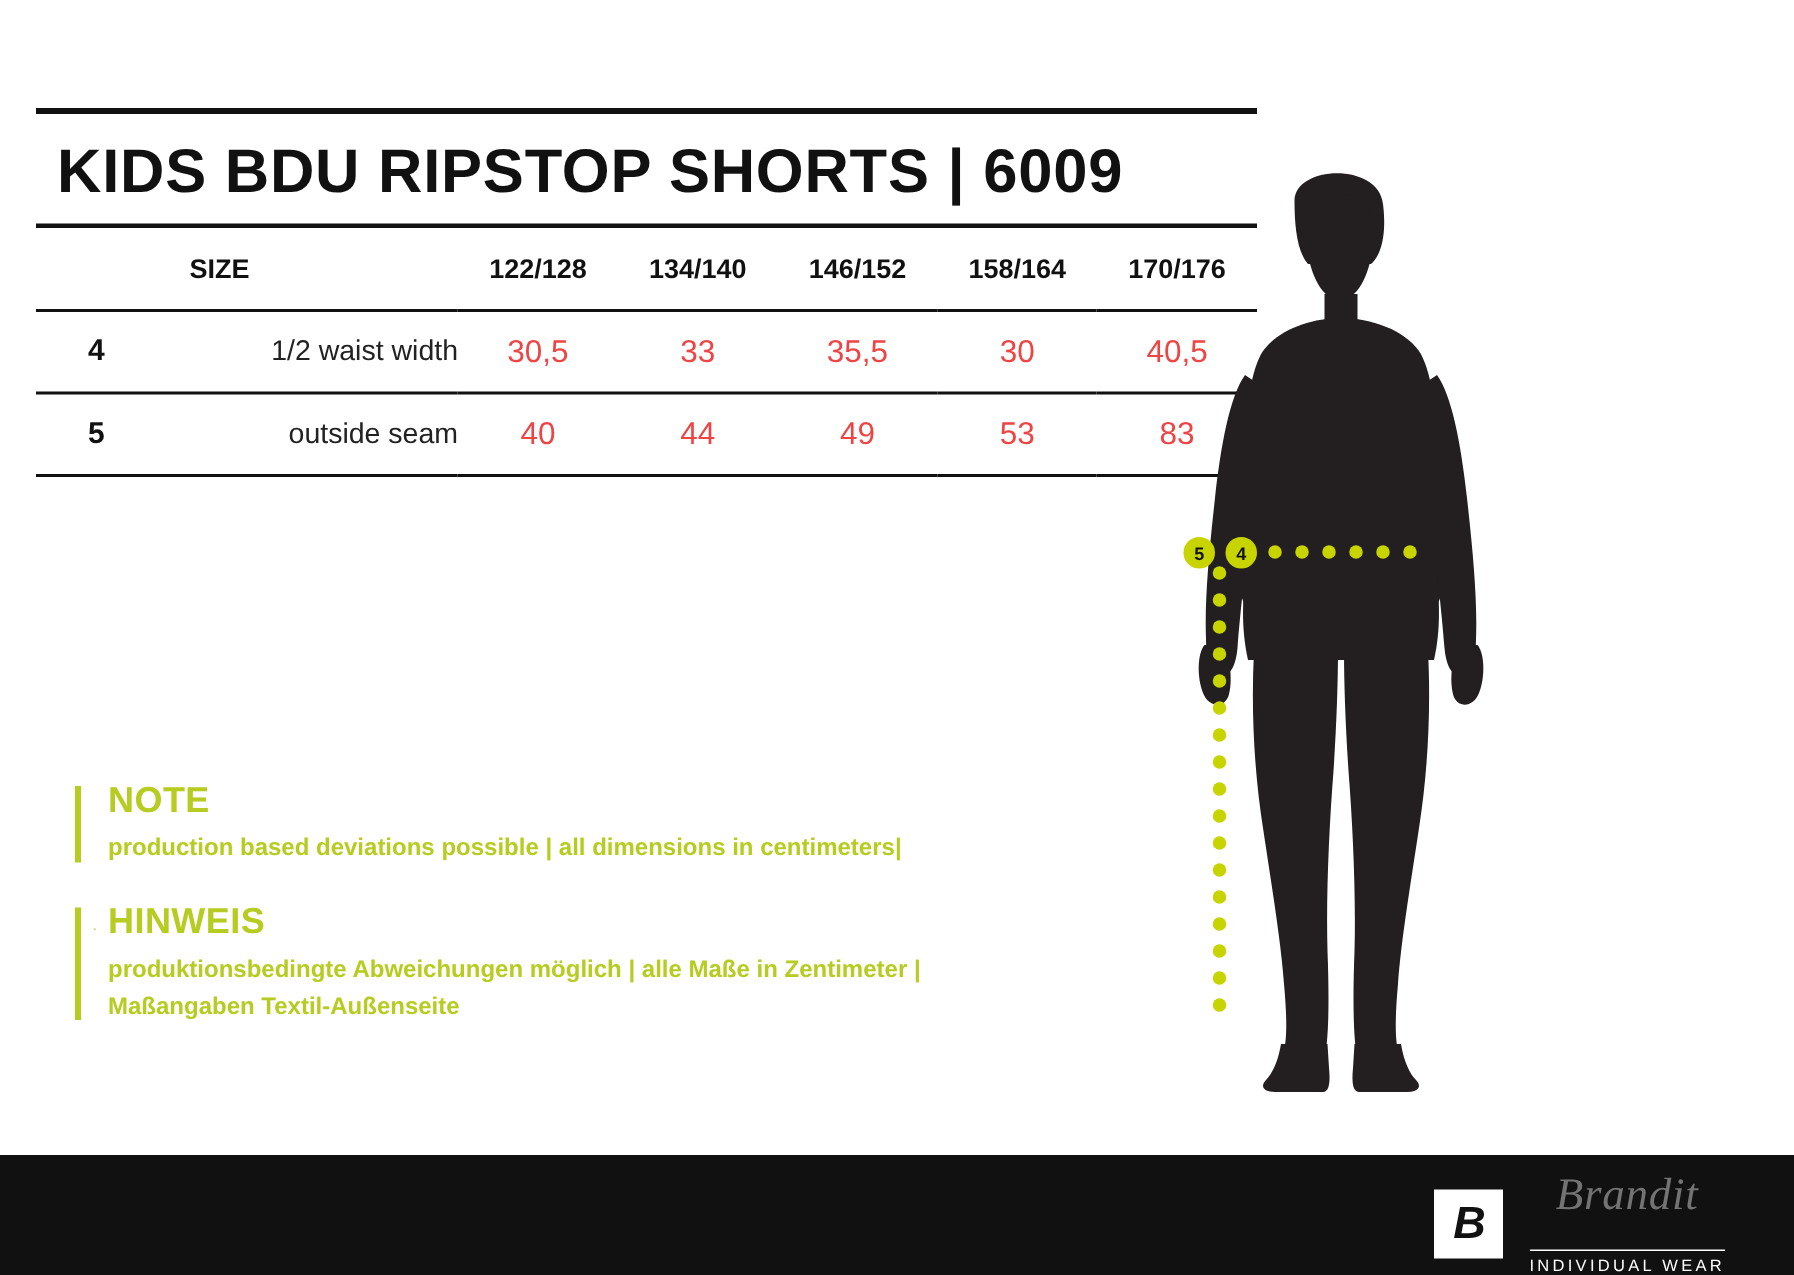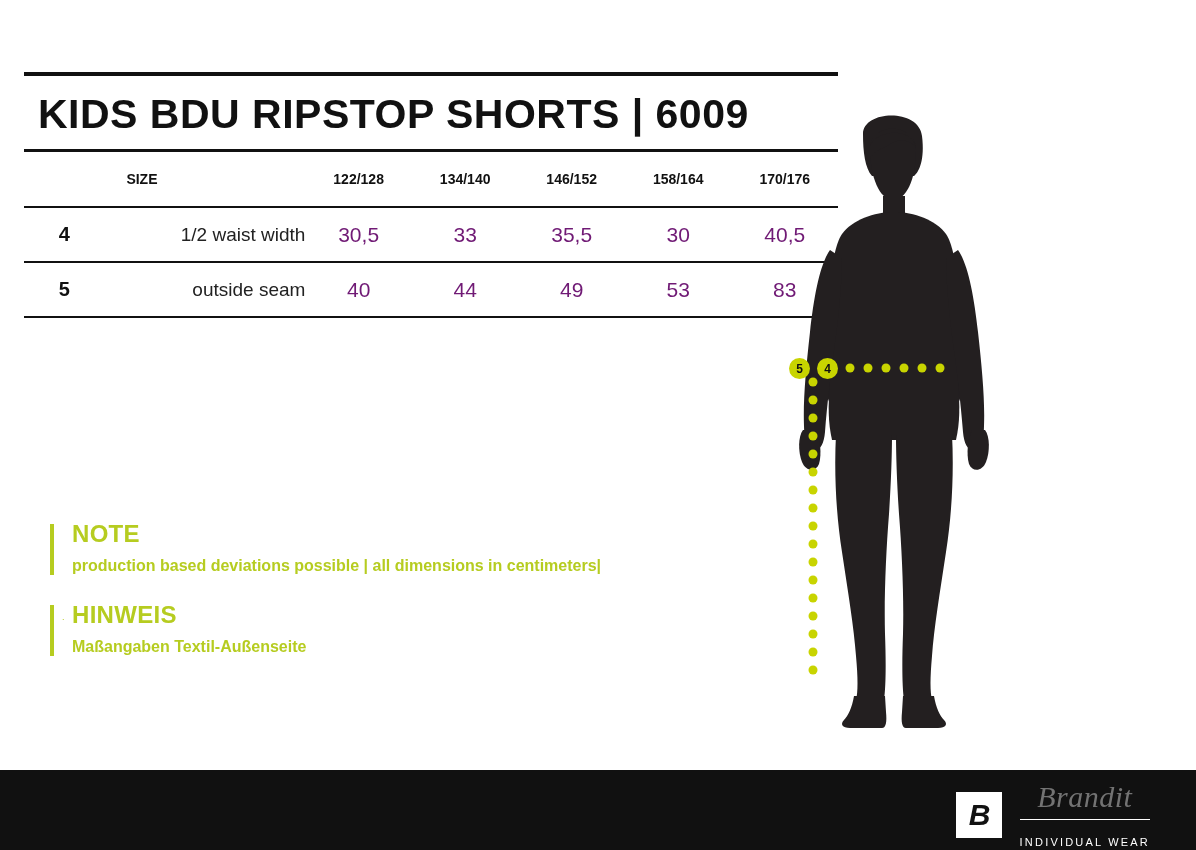--- a/index.html
+++ b/index.html
@@ -48,21 +48,21 @@
   table.size-table th, table.size-table td {
     padding: 0;
     height: 55px;
     vertical-align: middle;
   }
   .col-idx   { width: 80px; }
   .col-label { width: 200px; }
   .col-size  { width: 106px; }
 
   .hdr-row th {
-    font-size: 14px;
+    font-size: 18px;
     font-weight: 700;
     color: #111111;
     border-bottom: 2px solid #111111;
   }
   .hdr-row th.lbl { text-align: left; padding-left: 22px; }
   .hdr-row th.num { text-align: center; }
 
   .data-row td {
     border-bottom: 2px solid #111111;
   }
@@ -76,21 +76,21 @@
     text-align: right;
     padding-left: 22px;
     font-size: 19px;
     font-weight: 400;
     color: #222222;
   }
   .data-row td.val {
     text-align: center;
     font-size: 21px;
     font-weight: 400;
-    color: #701a75;
+    color: #ef4444;
   }
   .data-row:last-child td { border-bottom: 2px solid #111111; }
 
   
   .notes {
     position: absolute;
     left: 50px; top: 520px;
     width: 700px;
   }
   .note-block {
@@ -183,23 +183,23 @@
     font-style: italic;
     font-family: "Liberation Serif", serif;
     line-height: 1;
     letter-spacing: .5px;
     text-align: center;
   }
   .brand-sub {
     color: #ffffff;
     font-size: 11px;
     letter-spacing: 2.2px;
-    margin-top: 7px;
+    margin-top: 21px;
     border-top: 1px solid #ffffff;
-    padding-top: 16px;
+    padding-top: 4px;
   }
 </style>
 </head>
 <body>
 
 <div class="page">
 
   <div class="left-col">
 
     <div class="title-rule-top"></div>
@@ -253,20 +253,21 @@
   <div class="notes">
     <div class="tiny-tick">.</div>
 
     <div class="note-block">
       <div class="note-head">NOTE</div>
       <div class="note-line">production based deviations possible | all dimensions in centimeters|</div>
     </div>
 
     <div class="note-block">
       <div class="note-head">HINWEIS</div>
+      <div class="note-line">produktionsbedingte Abweichungen möglich | alle Maße in Zentimeter |</div>
       <div class="note-line">Maßangaben Textil-Außenseite</div>
     </div>
   </div>
 
   <div class="figure-area">
     <svg width="230" height="640" viewBox="0 0 230 640">
       <g fill="#231f20">
 
         <path d="M77 34 C77 10, 133 8, 136 36 C139 60, 133 72, 128 76 L86 76 C79 68, 77 52, 77 34 Z"></path>
 

